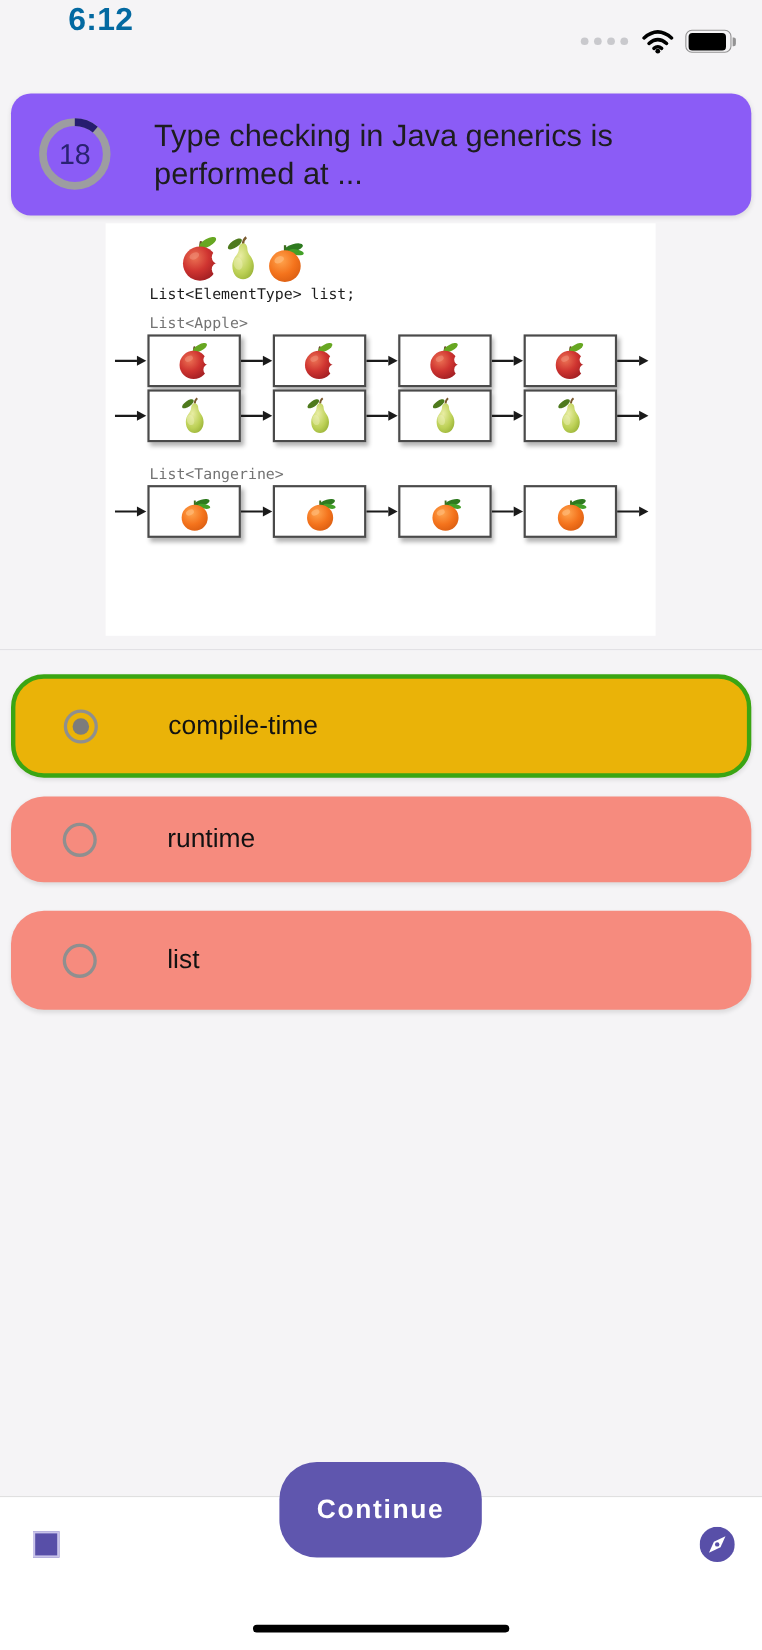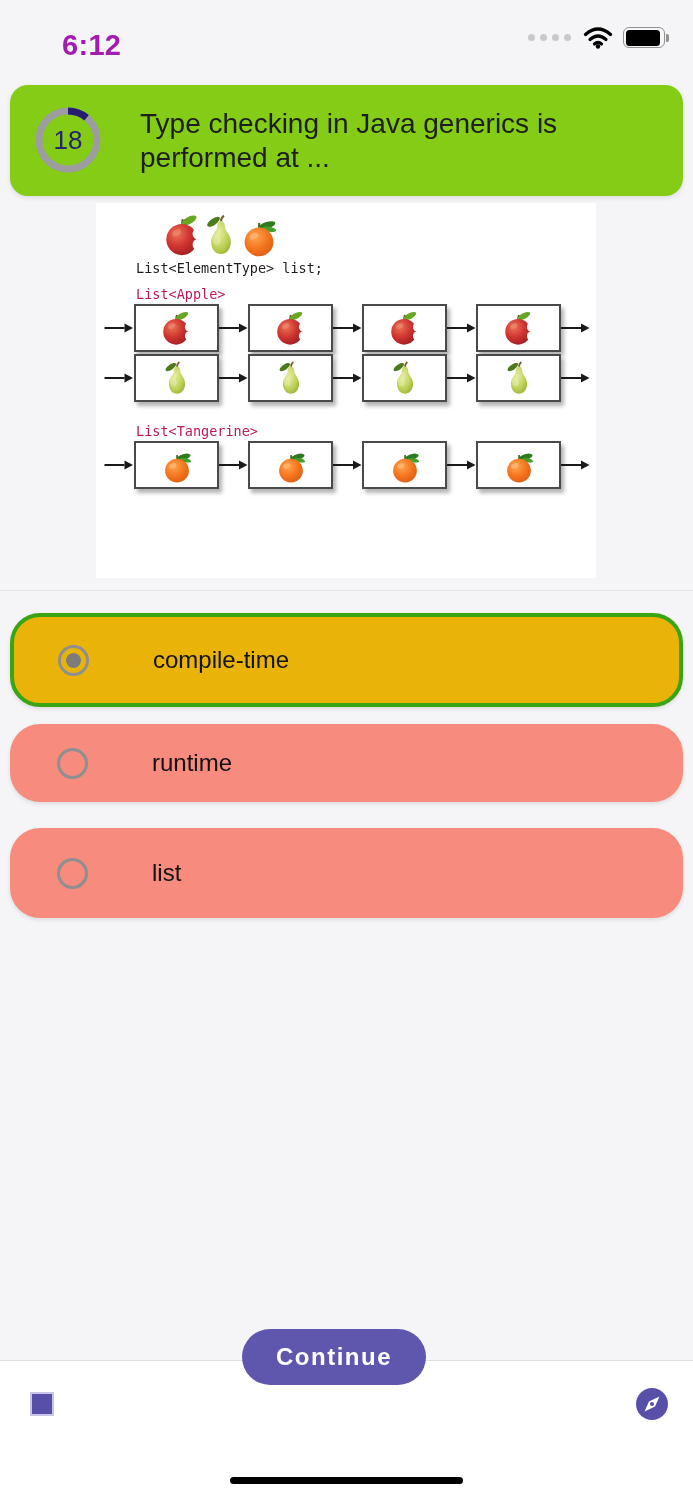--- a/index.html
+++ b/index.html
@@ -7,35 +7,35 @@
   body {
     position:relative;
     font-family:"Liberation Sans", sans-serif;
     background:#f5f4f6;
     overflow:hidden;
   }
 
   
   .status-bar { position:absolute; top:0; left:0; width:693px; height:60px; }
   .status-time {
-    position:absolute; left:62px; top:29px;
-    font-size:29px; font-weight:700; color:#a21caf; letter-spacing:.3px;
+    position:absolute; left:62px; top:2px;
+    font-size:29px; font-weight:700; color:#0369a1; letter-spacing:.3px;
   }
   .status-right { position:absolute; right:28px; top:26px; display:flex; align-items:center; gap:10px; }
   .cell-dots { display:flex; gap:5px; align-items:center; margin-right:2px; }
   .cell-dots span { width:7px; height:7px; border-radius:50%; background:#c9c9cd; display:block; }
   .battery { position:relative; width:42px; height:21px; }
   .battery .shell { position:absolute; inset:0; border:1.5px solid rgba(0,0,0,.4); border-radius:6px; }
   .battery .fill { position:absolute; left:2.5px; top:2.5px; width:34px; height:16px; background:#000; border-radius:3.5px; }
   .battery .nub { position:absolute; right:-4px; top:6.5px; width:3px; height:8px; background:rgba(0,0,0,.4); border-radius:0 2px 2px 0; }
 
   
   .question-card {
     position:absolute; left:10px; top:85px; width:673px; height:111px;
-    background:#84cc16; border-radius:18px;
+    background:#8b5cf6; border-radius:18px;
     box-shadow:0 2px 5px rgba(0,0,0,.10);
     display:flex; align-items:center;
   }
   .timer-wrap { position:absolute; left:25px; top:22px; width:66px; height:66px; }
   .timer-num {
     position:absolute; inset:0; display:flex; align-items:center; justify-content:center;
     font-size:26px; color:#2a2272; font-weight:400;
   }
   .question-text {
     position:absolute; left:130px; top:50%; transform:translateY(-50%);
@@ -48,21 +48,21 @@
     background:#ffffff; overflow:hidden;
   }
   .fruit-trio { margin:9px 0 0 64px; display:flex; }
   .fruit-trio .fruit-lg { width:46px; height:46px; margin-right:-8px; }
   .code-line {
     font-family:"DejaVu Sans Mono", monospace;
     font-size:13.5px; color:#1c1c1c; margin:2px 0 0 40px; white-space:pre;
   }
   .row-label {
     font-family:"DejaVu Sans Mono", monospace;
-    font-size:13.5px; color:#be185d; margin:0 0 0 40px; white-space:pre;
+    font-size:13.5px; color:#737373; margin:0 0 0 40px; white-space:pre;
   }
   .row-label.first { margin-top:10px; }
   .row-label.next  { margin-top:21px; }
   .node-row { display:flex; align-items:center; margin:2px 0 0 8px; }
   .node-box {
     width:85px; height:48px; background:#fff;
     border:2px solid #4a4a4a;
     box-shadow:2.5px 3.5px 4px rgba(0,0,0,.30);
     display:flex; align-items:center; justify-content:center;
     flex:0 0 auto;
@@ -96,21 +96,21 @@
     display:flex; align-items:center; justify-content:center;
     flex:0 0 auto;
   }
   .option-correct .radio { margin-left:44px; }
   .radio .dot { width:15px; height:15px; border-radius:50%; background:#7c7c7c; display:none; }
   .radio.checked .dot { display:block; }
   .option-label { margin-left:64px; font-size:24px; color:#121212; }
 
   
   .continue-btn {
-    position:absolute; left:242px; top:1329px; width:184px; height:56px;
+    position:absolute; left:254px; top:1329px; width:184px; height:87px;
     background:#5f56ae; border-radius:34px; border:none;
     color:#ffffff; font-size:24px; font-weight:700; letter-spacing:1.5px;
     font-family:"Liberation Sans", sans-serif;
     display:flex; align-items:center; justify-content:center;
     cursor:pointer; z-index:3;
   }
   .bottom-bar {
     position:absolute; left:0; top:1360px; width:693px; height:140px;
     background:#ffffff; border-top:1px solid #e0e0e0;
   }

